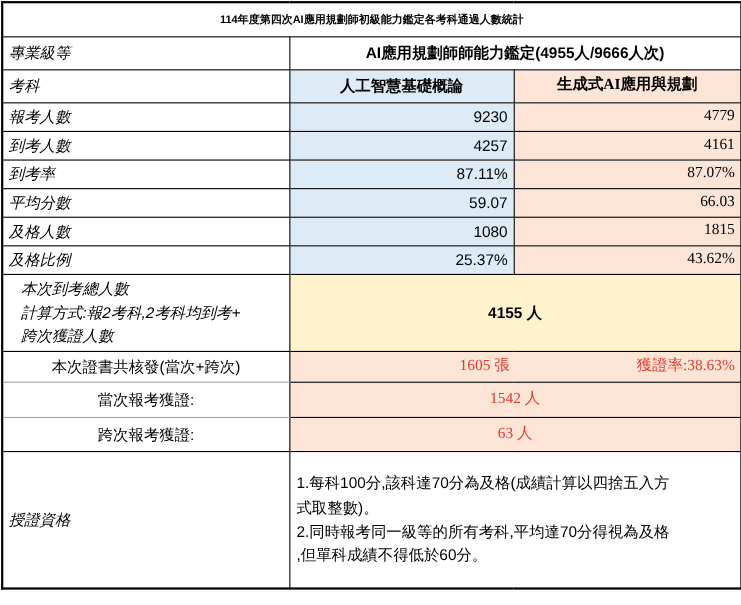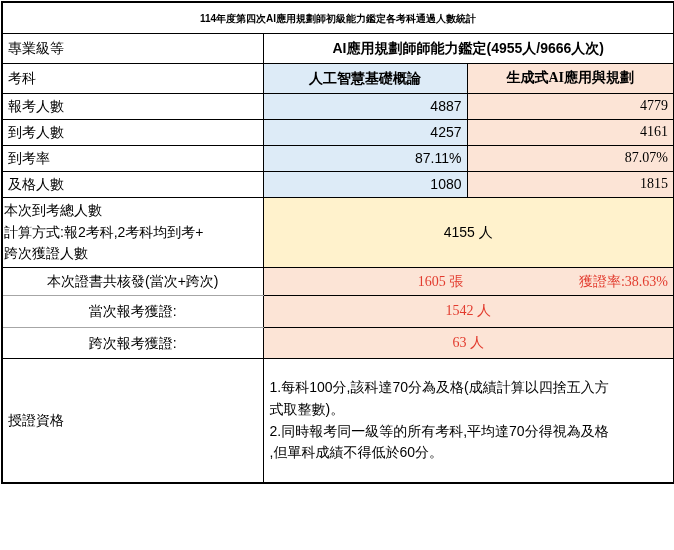--- a/index.html
+++ b/index.html
@@ -21,48 +21,48 @@
     font-size:14px;
     vertical-align:middle;
     overflow:hidden;
     line-height:1.3;
   }
   .title-cell{
     font-weight:bold;
     font-size:10px;
     text-align:center;
   }
-  .label{ text-align:left; background:#fff; }
+  .label{ text-align:left; background:#fff;font-style:italic; }
   .label-right{ text-align:center; background:#fff; }
   .center{ text-align:center; }
   .num{ text-align:right; }
   .bold{ font-weight:bold; }
   .bg-blue{ background:var(--c-blue,#DDEBF7); }
   .bg-orange{ background:var(--c-orange,#FCE4D6);font-family:Liberation Serif, serif; }
-  .bg-yellow{ background:var(--c-yellow,#FFF2CC); }
+  .bg-yellow{ background:var(--c-yellow,#FFF2CC);font-weight:bold; }
   .red{ color:var(--c-red,#E23B2E); }
   .prewrap{ white-space:pre-line; }
   .gray-bottom{ border-bottom-color:#A6A6A6; }
   .split-cell{ padding:0; }
   .split-cell .half{
     display:inline-block;
     width:50%;
     box-sizing:border-box;
     text-align:right;
     padding-right:5px;
     vertical-align:middle;
     padding-left:47px;
   }
   .rules-cell{
     text-align:left;
     padding:4px 6px;
     line-height:1.55;
     border-radius:30px;
   }
-  .total-label-cell{ line-height:1.55; padding:2px 1px; }
+  .total-label-cell{ line-height:1.55; padding:2px 16px; }
   
   tr.rh-title td{ height:30px; }
   tr.rh-level td{ height:29px; }
   tr.rh-subject td{ height:29px; }
   tr.rh-metric td{ height:25px; }
   tr.rh-total td{ height:64px; }
   tr.rh-cert td{ height:27px; }
   tr.rh-cur td{ height:31px; }
   tr.rh-cross td{ height:30px; }
   tr.rh-qual td{ height:115px; }
@@ -88,43 +88,53 @@
   </tr>
 
   <tr class="rh-subject">
     <td class="label">考科</td>
     <td class="center bold bg-blue">人工智慧基礎概論</td>
     <td class="center bold bg-orange">生成式AI應用與規劃</td>
   </tr>
 
   <tr class="rh-metric">
     <td class="label">報考人數</td>
-    <td class="num bg-blue">4887</td>
+    <td class="num bg-blue">9230</td>
     <td class="num bg-orange">4779</td>
   </tr>
 
   <tr class="rh-metric">
     <td class="label">到考人數</td>
     <td class="num bg-blue">4257</td>
     <td class="num bg-orange">4161</td>
   </tr>
 
   <tr class="rh-metric">
     <td class="label">到考率</td>
     <td class="num bg-blue">87.11%</td>
     <td class="num bg-orange">87.07%</td>
   </tr>
 
+  <tr class="rh-metric">
+    <td class="label">平均分數</td>
+    <td class="num bg-blue">59.07</td>
+    <td class="num bg-orange">66.03</td>
+  </tr>
 
   <tr class="rh-metric">
     <td class="label">及格人數</td>
     <td class="num bg-blue">1080</td>
     <td class="num bg-orange">1815</td>
   </tr>
 
+  <tr class="rh-metric">
+    <td class="label">及格比例</td>
+    <td class="num bg-blue">25.37%</td>
+    <td class="num bg-orange">43.62%</td>
+  </tr>
 
   <tr class="rh-total">
     <td class="label prewrap total-label-cell">本次到考總人數
 計算方式:報2考科,2考科均到考+
 跨次獲證人數</td>
     <td class="center bg-yellow" colspan="2">4155 人</td>
   </tr>
 
   <tr class="rh-cert">
     <td class="label-right gray-bottom">本次證書共核發(當次+跨次)</td>

